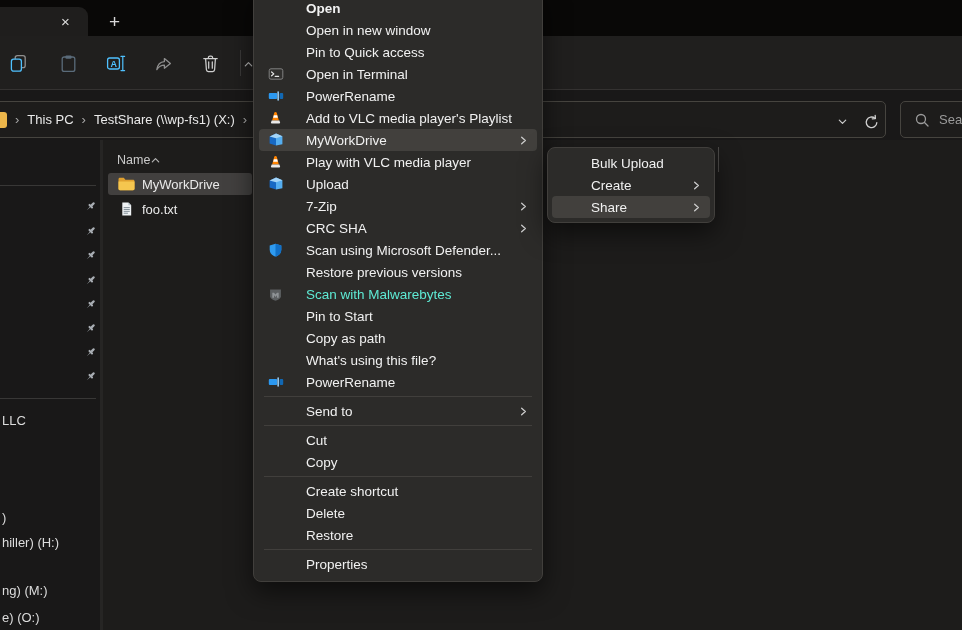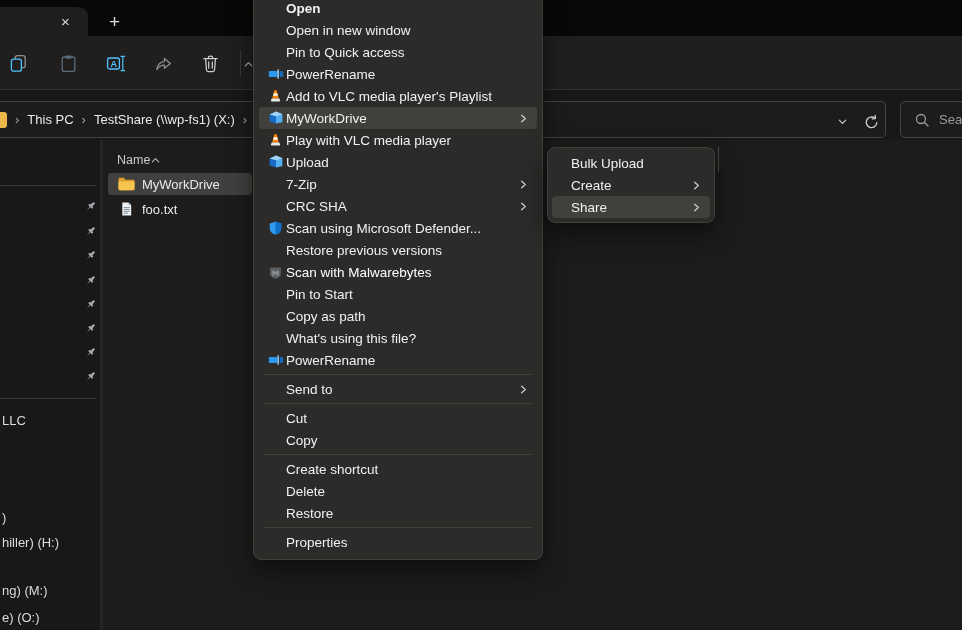--- a/index.html
+++ b/index.html
@@ -65,24 +65,24 @@
   .menu{background:#2c2b29;border:1px solid #413f3c;border-radius:8px;
         box-shadow:0 10px 26px rgba(0,0,0,.55);box-sizing:border-box;}
   #context-menu{position:absolute;left:253px;top:-12px;width:290px;padding:8px 0 6px;z-index:10;}
   #submenu{position:absolute;left:547px;top:147px;width:168px;padding:4px 0;z-index:11;}
   #subsubmenu{position:absolute;left:711px;top:194px;width:157px;padding:3px 0;z-index:12;
               background:#272625;border:3px solid #f2f2f2;border-radius:7px;
               box-shadow:0 8px 20px rgba(0,0,0,.6);box-sizing:border-box;}
   .cm-item{height:22px;margin:0 5px;display:flex;align-items:center;border-radius:4px;
            padding:0 8px 0 0;color:#f1f1f1;font-size:13.5px;white-space:nowrap;}
   .cm-item.hl{background:#42403d;}
-  .cm-item.disabled{color:#ffffff;}
+  .cm-item.disabled{color:#5eead4;}
   .cm-item.bold .cm-label{font-weight:bold;}
   .cm-icon{width:21px;height:16px;margin-left:6px;display:flex;align-items:center;justify-content:center;flex:none;}
-  .cm-label{margin-left:0;}
+  .cm-label{margin-left:20px;}
   .cm-arrow{margin-left:auto;display:flex;align-items:center;}
   .cm-sep{height:1px;background:#413f3c;margin:3px 10px;}
   #submenu .cm-item{margin:0 4px;padding-left:19px;}
   #subsubmenu .cm-item{height:20px;margin:0;border-radius:0;padding-left:24px;}
 
   .icon{display:inline-flex;align-items:center;justify-content:center;}
   svg{display:block;}
 </style>
 </head>
 <body>
@@ -306,20 +306,30 @@
         <span class="cm-icon icon"></span>
         <span class="cm-label">Open in new window</span>
       </div>
       <div class="cm-item">
         <span class="cm-icon icon"></span>
         <span class="cm-label">Pin to Quick access</span>
       </div>
       <div class="cm-item">
         <span class="cm-icon icon">
           <svg width="16" height="16" viewBox="0 0 16 16">
+            <rect x="1.2" y="2.8" width="13.6" height="10.4" rx="1.8" fill="#31302e" stroke="#8a8a8a" stroke-width="0.9"></rect>
+            <polyline points="3.6,6 5.8,7.9 3.6,9.8" fill="none" stroke="#e6e6e6" stroke-width="1.2" stroke-linecap="round" stroke-linejoin="round"></polyline>
+            <line x1="7.2" y1="10.4" x2="10.6" y2="10.4" stroke="#e6e6e6" stroke-width="1.2" stroke-linecap="round"></line>
+          </svg>
+        </span>
+        <span class="cm-label">Open in Terminal</span>
+      </div>
+      <div class="cm-item">
+        <span class="cm-icon icon">
+          <svg width="16" height="16" viewBox="0 0 16 16">
             <rect x="0.8" y="5" width="8.4" height="6" rx="1" fill="#2b98f0"></rect>
             <rect x="11.6" y="5" width="3.6" height="6" rx="1" fill="#1268b3"></rect>
             <rect x="9.4" y="3.2" width="1.5" height="9.6" rx="0.7" fill="#9fd4fb"></rect>
           </svg>
         </span>
         <span class="cm-label">PowerRename</span>
       </div>
       <div class="cm-item">
         <span class="cm-icon icon">
           <svg width="15" height="16" viewBox="0 0 16 16">

